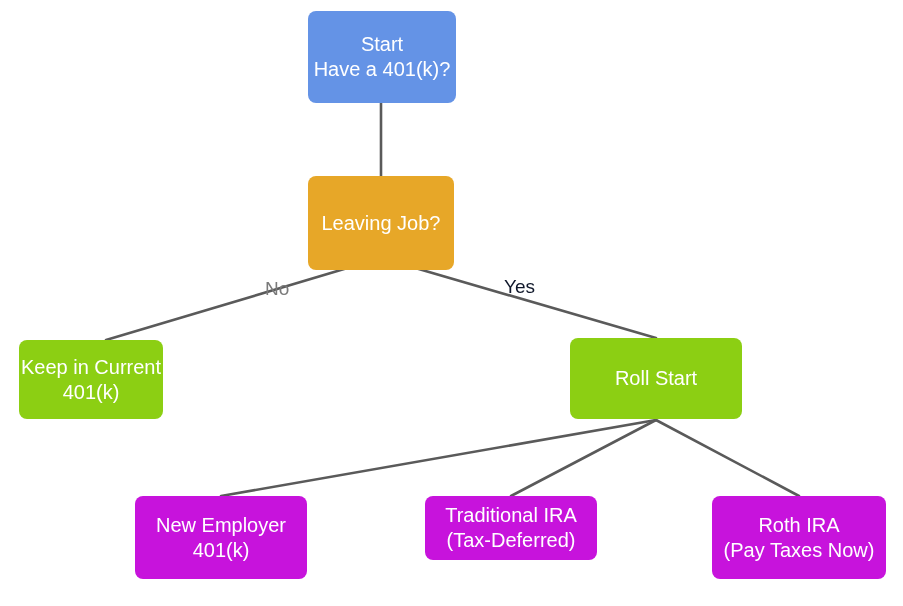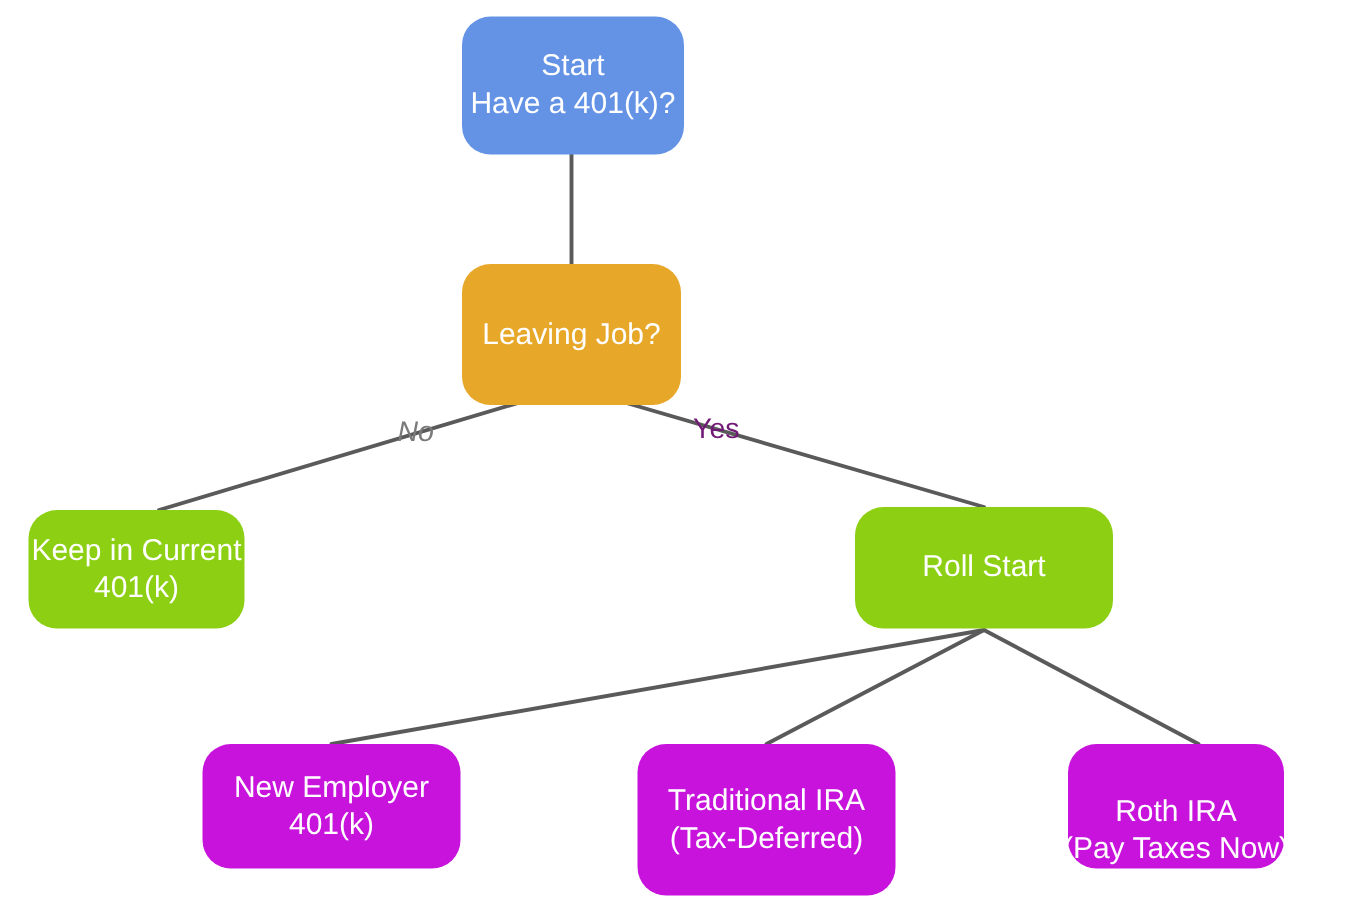--- a/index.html
+++ b/index.html
@@ -19,21 +19,21 @@
   }
   #edge-layer {
     position: absolute;
     left: 0;
     top: 0;
     width: 903px;
     height: 606px;
   }
   .node {
     position: absolute;
-    border-radius: 19px;
+    border-radius: 8px;
     box-sizing: border-box;
     display: flex;
     align-items: center;
     justify-content: center;
     text-align: center;
     color: #ffffff;
     font-size: 20px;
     line-height: 25px;
     white-space: nowrap;
     z-index: 3;
@@ -84,26 +84,26 @@
 
   <div class="node" style="left: 570px; top: 338px; width: 172px; height: 81px; background: rgb(140, 207, 19);">
     <span class="node-label">Roll Start</span>
   </div>
 
   <div class="node" style="left: 135px; top: 496px; width: 172px; height: 83px; background: rgb(199, 19, 220);">
     <span class="node-label">New Employer
 401(k)</span>
   </div>
 
-  <div class="node" style="left: 425px; top: 496px; width: 172px; height: 101px; background: rgb(199, 19, 220);">
+  <div class="node" style="left: 425px; top: 496px; width: 172px; height: 64px; background: rgb(199, 19, 220);">
     <span class="node-label">Traditional IRA
 (Tax-Deferred)</span>
   </div>
 
-  <div class="node" style="left: 712px; top: 496px; width: 144px; height: 83px; background: rgb(199, 19, 220); align-items: flex-end;">
+  <div class="node" style="left: 712px; top: 496px; width: 174px; height: 83px; background: rgb(199, 19, 220);">
     <span class="node-label">Roth IRA
 (Pay Taxes Now)</span>
   </div>
 
-  <span class="edge-label" style="left: 265px; top: 279px; color: rgb(122, 122, 122); font-style: italic;">No</span>
-  <span class="edge-label" style="left: 462px; top: 277px; color: #701a75;">Yes</span>
+  <span class="edge-label" style="left: 265px; top: 279px; color: rgb(122, 122, 122);">No</span>
+  <span class="edge-label" style="left: 504px; top: 277px; color: #0f172a;">Yes</span>
 
 </div>
 
 </body></html>

